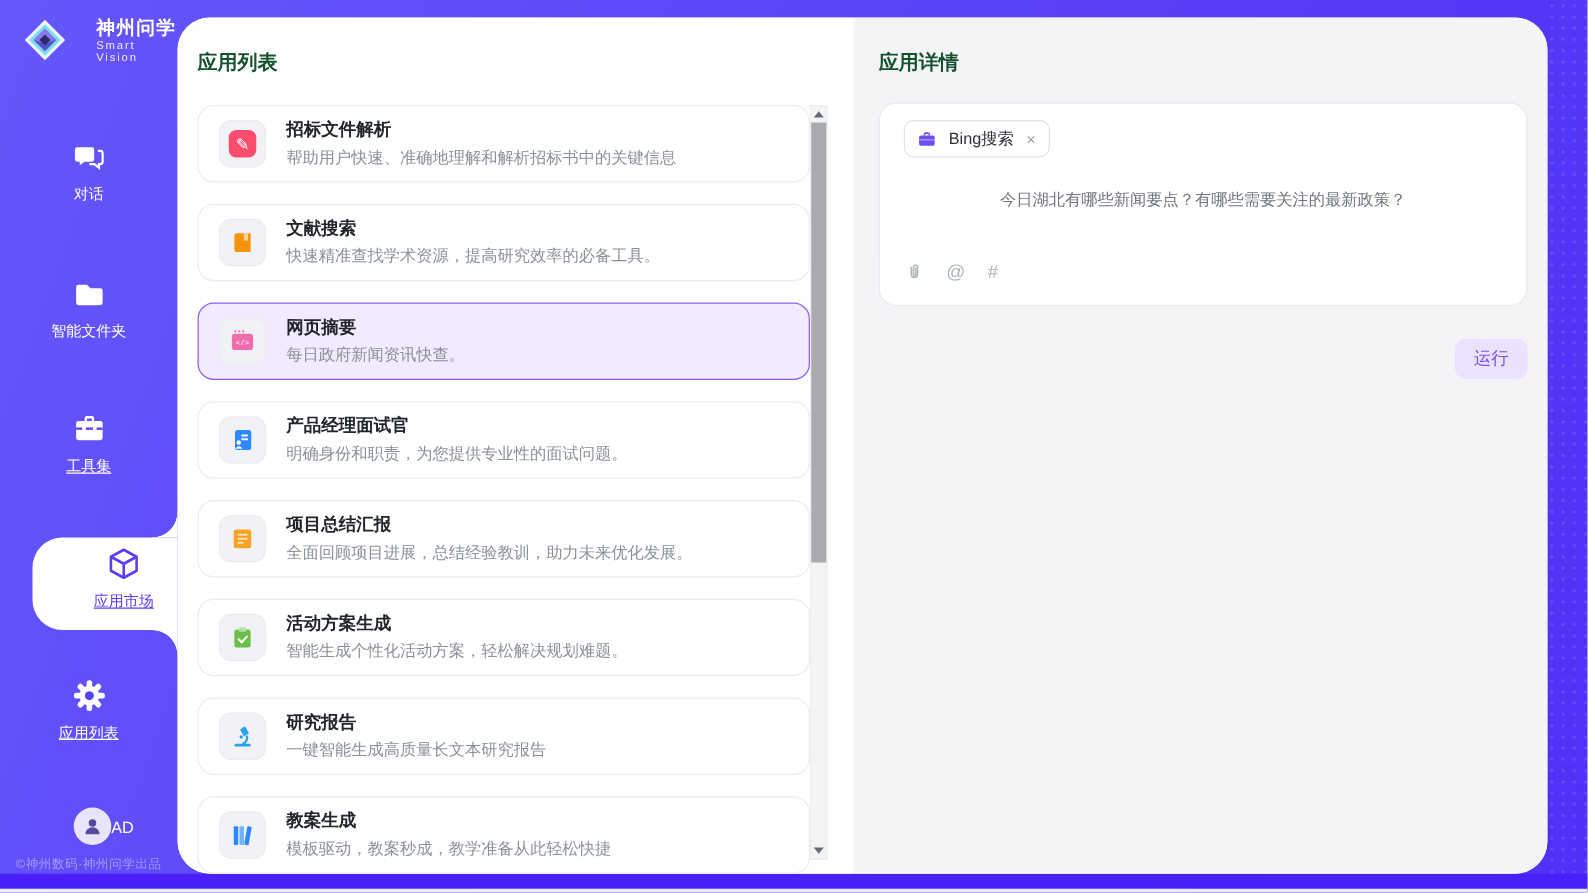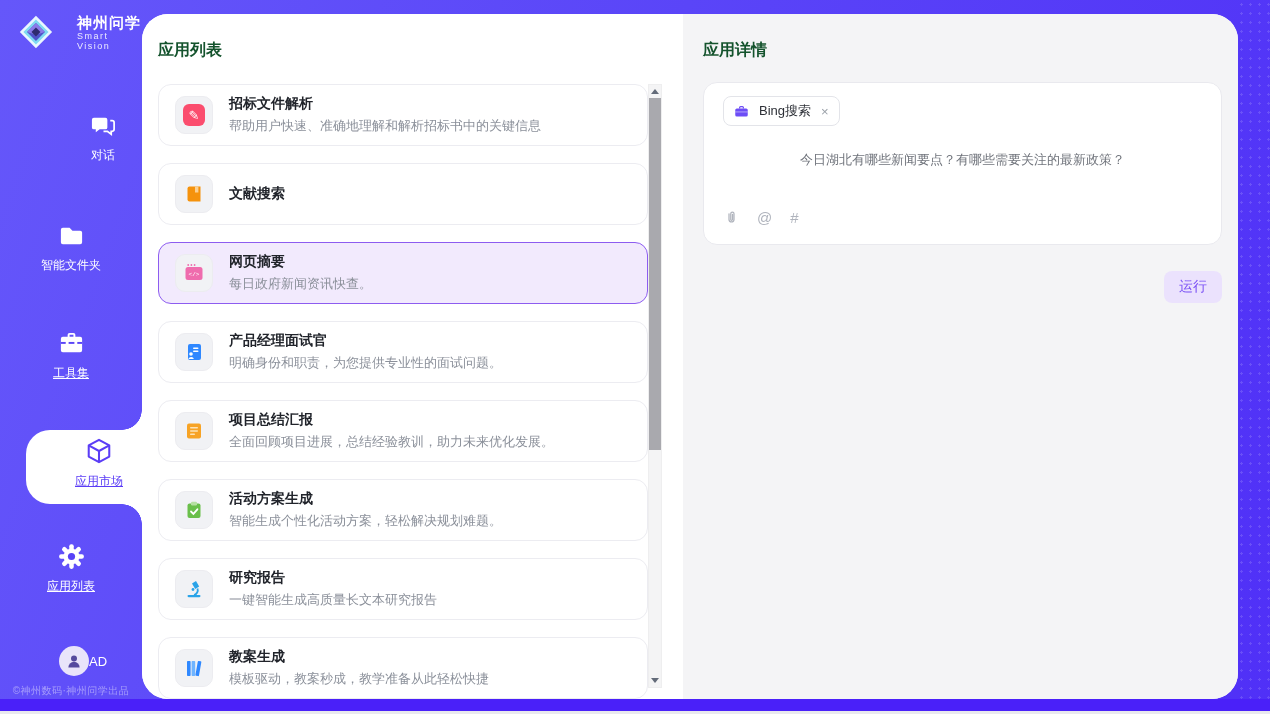--- a/index.html
+++ b/index.html
@@ -19,21 +19,21 @@
   
   .sidebar { position:absolute; left:0; top:0; width:142px; height:699px; }
   .brand { position:absolute; left:18px; top:13px; display:flex; align-items:center; gap:23px; }
   .brand-logo { width:38px; height:38px; }
   .brand-name { color:#fff; font-size:15px; font-weight:bold; letter-spacing:1px; line-height:17px; }
   .brand-sub  { color:rgba(255,255,255,.88); font-size:9px; letter-spacing:1.5px; }
 
   .nav-item { position:absolute; left:0; width:142px; display:flex; flex-direction:column; align-items:center; gap:8px; cursor:pointer; }
   .nav-item .lbl { color:#fff; font-size:12px; }
   .nav-item.u .lbl { text-decoration:underline;text-align:center; }
-  .nav-chat{top:112px;margin-left:32px;} .nav-folder{top:222px;} .nav-tool{top:330px;} .nav-market{top:437px;margin-left:28px;} .nav-gear{top:543px;}
+  .nav-chat{top:112px;} .nav-folder{top:222px;} .nav-tool{top:330px;} .nav-market{top:437px;margin-left:28px;} .nav-gear{top:543px;}
 
   .active-bump { position:absolute; left:26px; top:430px; width:116px; height:74px;
     background:#fff; border-radius:24px 0 0 24px; }
   .active-bump::before { content:""; position:absolute; right:0; top:-20px; width:20px; height:20px;
     background:radial-gradient(circle at 0 0, rgba(0,0,0,0) 19.5px, #fff 20px); }
   .active-bump::after { content:""; position:absolute; right:0; bottom:-20px; width:20px; height:20px;
     background:radial-gradient(circle at 0 100%, rgba(0,0,0,0) 19.5px, #fff 20px); }
   .nav-market .lbl { color:#5b3df6; text-decoration:underline; }
 
   .user-row { position:absolute; left:0; top:646px; width:166px; display:flex; align-items:center; justify-content:center; cursor:pointer; }
@@ -189,20 +189,21 @@
 
       <div class="card">
         <span class="app-ico">
           <svg width="22" height="22" viewBox="0 0 22 22">
             <path d="M4.5 5.5 a2 2 0 0 1 2 -2 h11 v15 h-11 a2 2 0 0 1 -2 -2 z" fill="#f5920c"></path>
             <rect x="12" y="3.5" width="3.4" height="6" fill="#fbd092"></rect>
           </svg>
         </span>
         <span class="card-txt">
           <span class="card-name">文献搜索</span>
+          <span class="card-desc">快速精准查找学术资源，提高研究效率的必备工具。</span>
         </span>
       </div>
 
       <div class="card selected">
         <span class="app-ico">
           <svg width="22" height="22" viewBox="0 0 22 22">
             <rect x="2.5" y="5" width="17" height="13" rx="2.5" fill="#ef6cad"></rect>
             <circle cx="5.2" cy="3" r="0.9" fill="#ef6cad"></circle>
               <circle cx="8.4" cy="3" r="0.9" fill="#ef6cad"></circle>
               <circle cx="11.6" cy="3" r="0.9" fill="#ef6cad"></circle>

